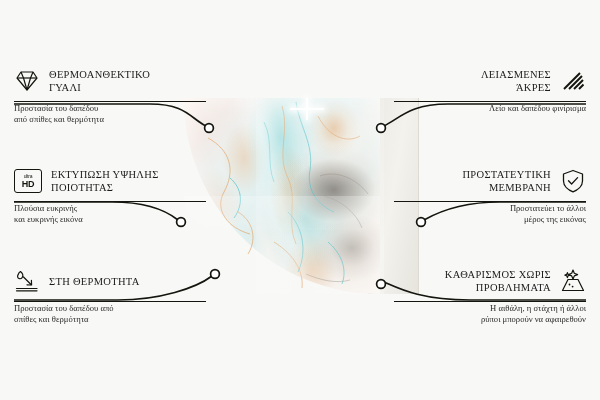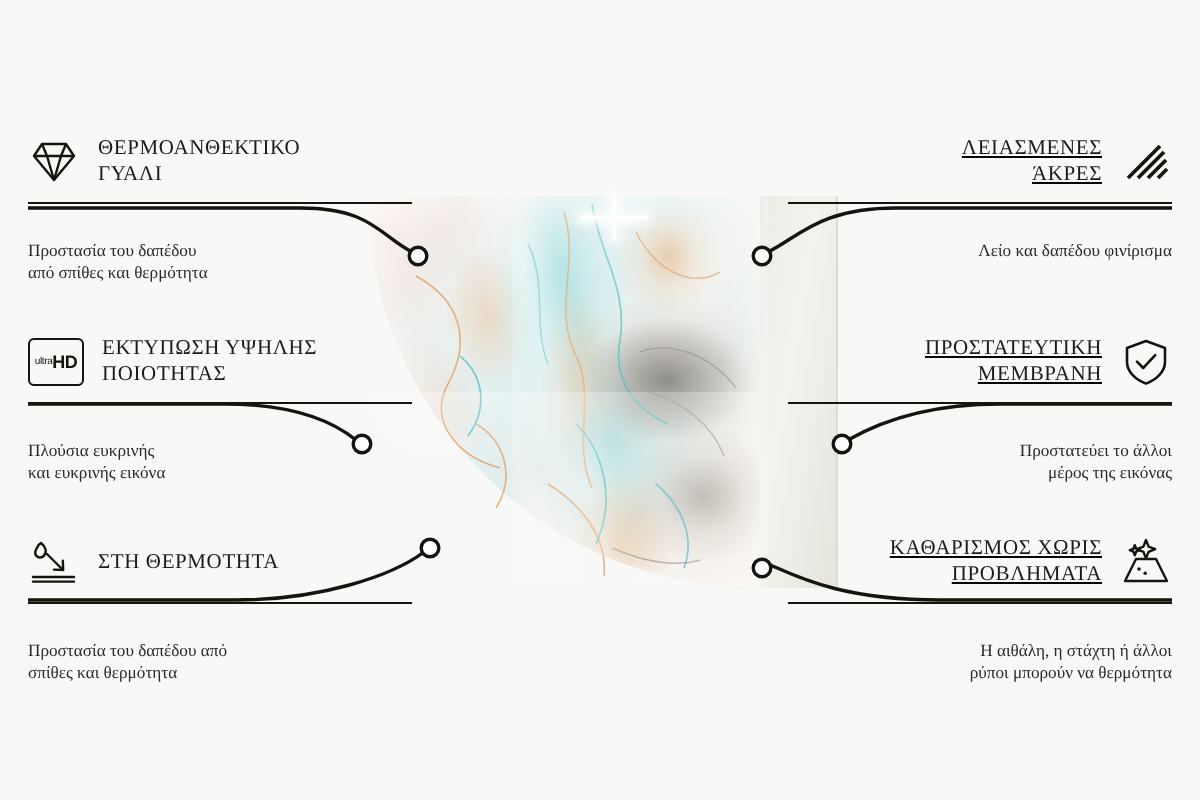--- a/index.html
+++ b/index.html
@@ -149,54 +149,54 @@
   }
   .feature.left { left: 14px; text-align: left; }
   .feature.right { right: 14px; text-align: right; }
 
   .f-head {
     display: flex;
     align-items: center;
     gap: 9px;
     min-height: 30px;
   }
-  .feature.right .f-head { flex-direction: row-reverse; text-decoration: underline; }
+  .feature.right .f-head { flex-direction: row-reverse; }
 
   .f-title {
     font-size: 10.5px;
     line-height: 13px;
     letter-spacing: 0.3px;
     color: #1b1b1b;
     font-family: "Liberation Serif", "DejaVu Serif", serif;
   }
   .f-rule {
     height: 0;
     border-top: 1.6px solid #15150f;
     margin-top: 5px;
     width: 100%;
   }
   .f-desc {
-    margin-top: 18px;
+    margin-top: 1px;
     font-size: 8.6px;
     line-height: 11.4px;
     color: #2a2a2a;
   }
   .icon {
     flex: 0 0 auto;
     width: 26px;
     height: 26px;
     display: block;
   }
   .hd-badge {
     width: 26px;
     height: 22px;
     border: 1.6px solid #15150f;
     border-radius: 3px;
     display: flex;
-    flex-direction: row;
+    flex-direction: column;
     align-items: center;
     justify-content: center;
     font-family: "Liberation Sans", sans-serif;
     line-height: 1;
   }
   .hd-badge .u {
     font-size: 5px;
     letter-spacing: -0.2px;
     color: #15150f;
   }
@@ -382,17 +382,17 @@
         </g>
       </svg>
       <div>
         <div class="f-title">ΚΑΘΑΡΙΣΜΟΣ ΧΩΡΙΣ</div>
         <div class="f-title">ΠΡΟΒΛΗΜΑΤΑ</div>
       </div>
     </div>
     <div class="f-rule"></div>
     <div class="f-desc">
       <div>Η αιθάλη, η στάχτη ή άλλοι</div>
-      <div>ρύποι μπορούν να θερμότητα</div>
+      <div>ρύποι μπορούν να αφαιρεθούν</div>
     </div>
   </div>
 
 </div>
 
 </body></html>

